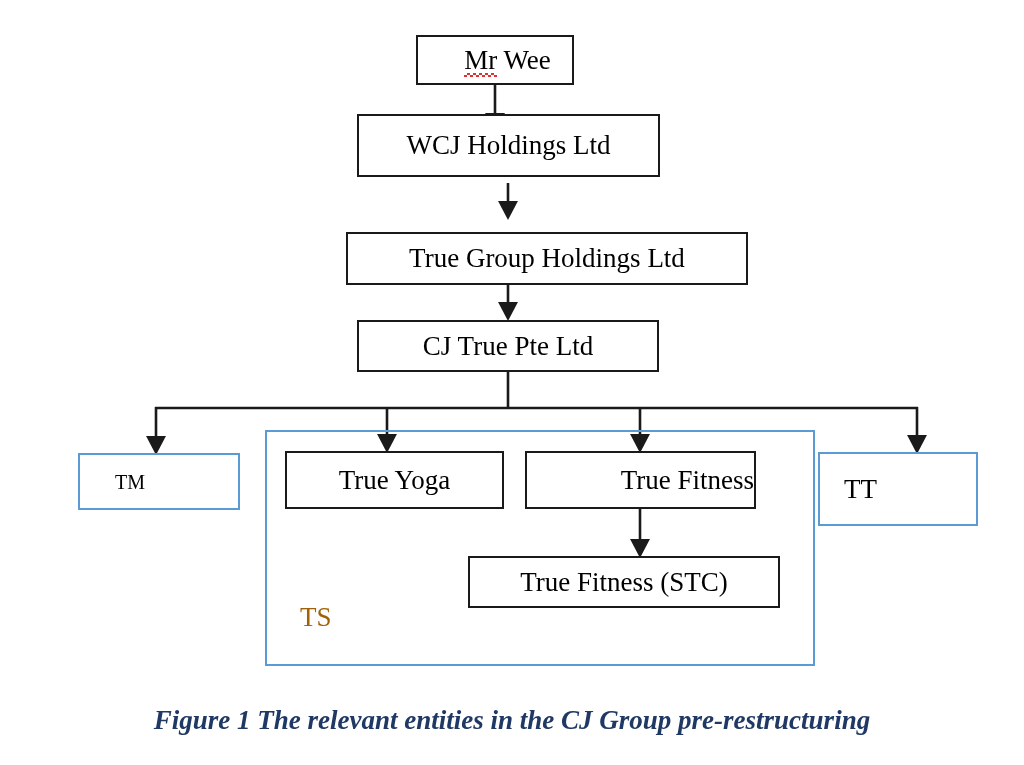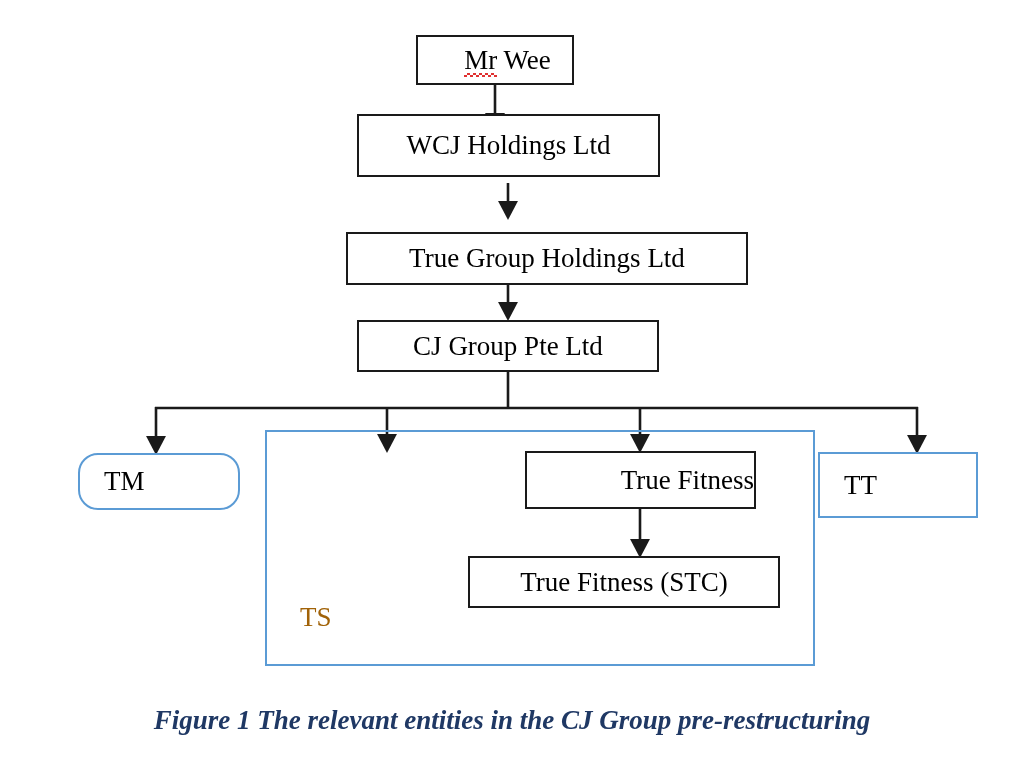--- a/index.html
+++ b/index.html
@@ -138,33 +138,36 @@
 
   <div class="node black" style="left:357px; top:114px; width:303px; height:63px; font-size:27px;">
     <span class="node-label">WCJ Holdings Ltd</span>
   </div>
 
   <div class="node black" style="left:310px; top:232px; width:402px; height:53px; font-size:27px;margin-left:36px;">
     <span class="node-label">True Group Holdings Ltd</span>
   </div>
 
   <div class="node black" style="left:357px; top:320px; width:302px; height:52px; font-size:27px;">
-    <span class="node-label">CJ Group Pte Ltd</span>
+    <span class="node-label">CJ True Pte Ltd</span>
   </div>
 
-  <div class="node blue" style="left:78px; top:453px; width:162px; height:57px; font-size:27px; padding-left:24px;border-radius:20px;">
+  <div class="node blue" style="left:78px; top:453px; width:162px; height:57px; font-size:20px; padding-left:35px;">
     <span class="node-label">TM</span>
   </div>
 
+  <div class="node black" style="left:285px; top:451px; width:219px; height:58px; font-size:27px;">
+    <span class="node-label">True Yoga</span>
+  </div>
 
   <div class="node black" style="left:525px; top:451px; width:231px; height:58px; font-size:27px;justify-content:flex-end;">
     <span class="node-label">True Fitness</span>
   </div>
 
-  <div class="node blue" style="left:818px; top:452px; width:160px; height:66px; font-size:27px; padding-left:24px;">
+  <div class="node blue" style="left:818px; top:452px; width:160px; height:74px; font-size:27px; padding-left:24px;">
     <span class="node-label">TT</span>
   </div>
 
   <div class="node black" style="left:468px; top:556px; width:312px; height:52px; font-size:27px;">
     <span class="node-label">True Fitness (STC)</span>
   </div>
 
   <div class="caption" style="top:705px; font-size:27px;">Figure 1 The relevant entities in the CJ Group pre-restructuring</div>
 
 </div>

